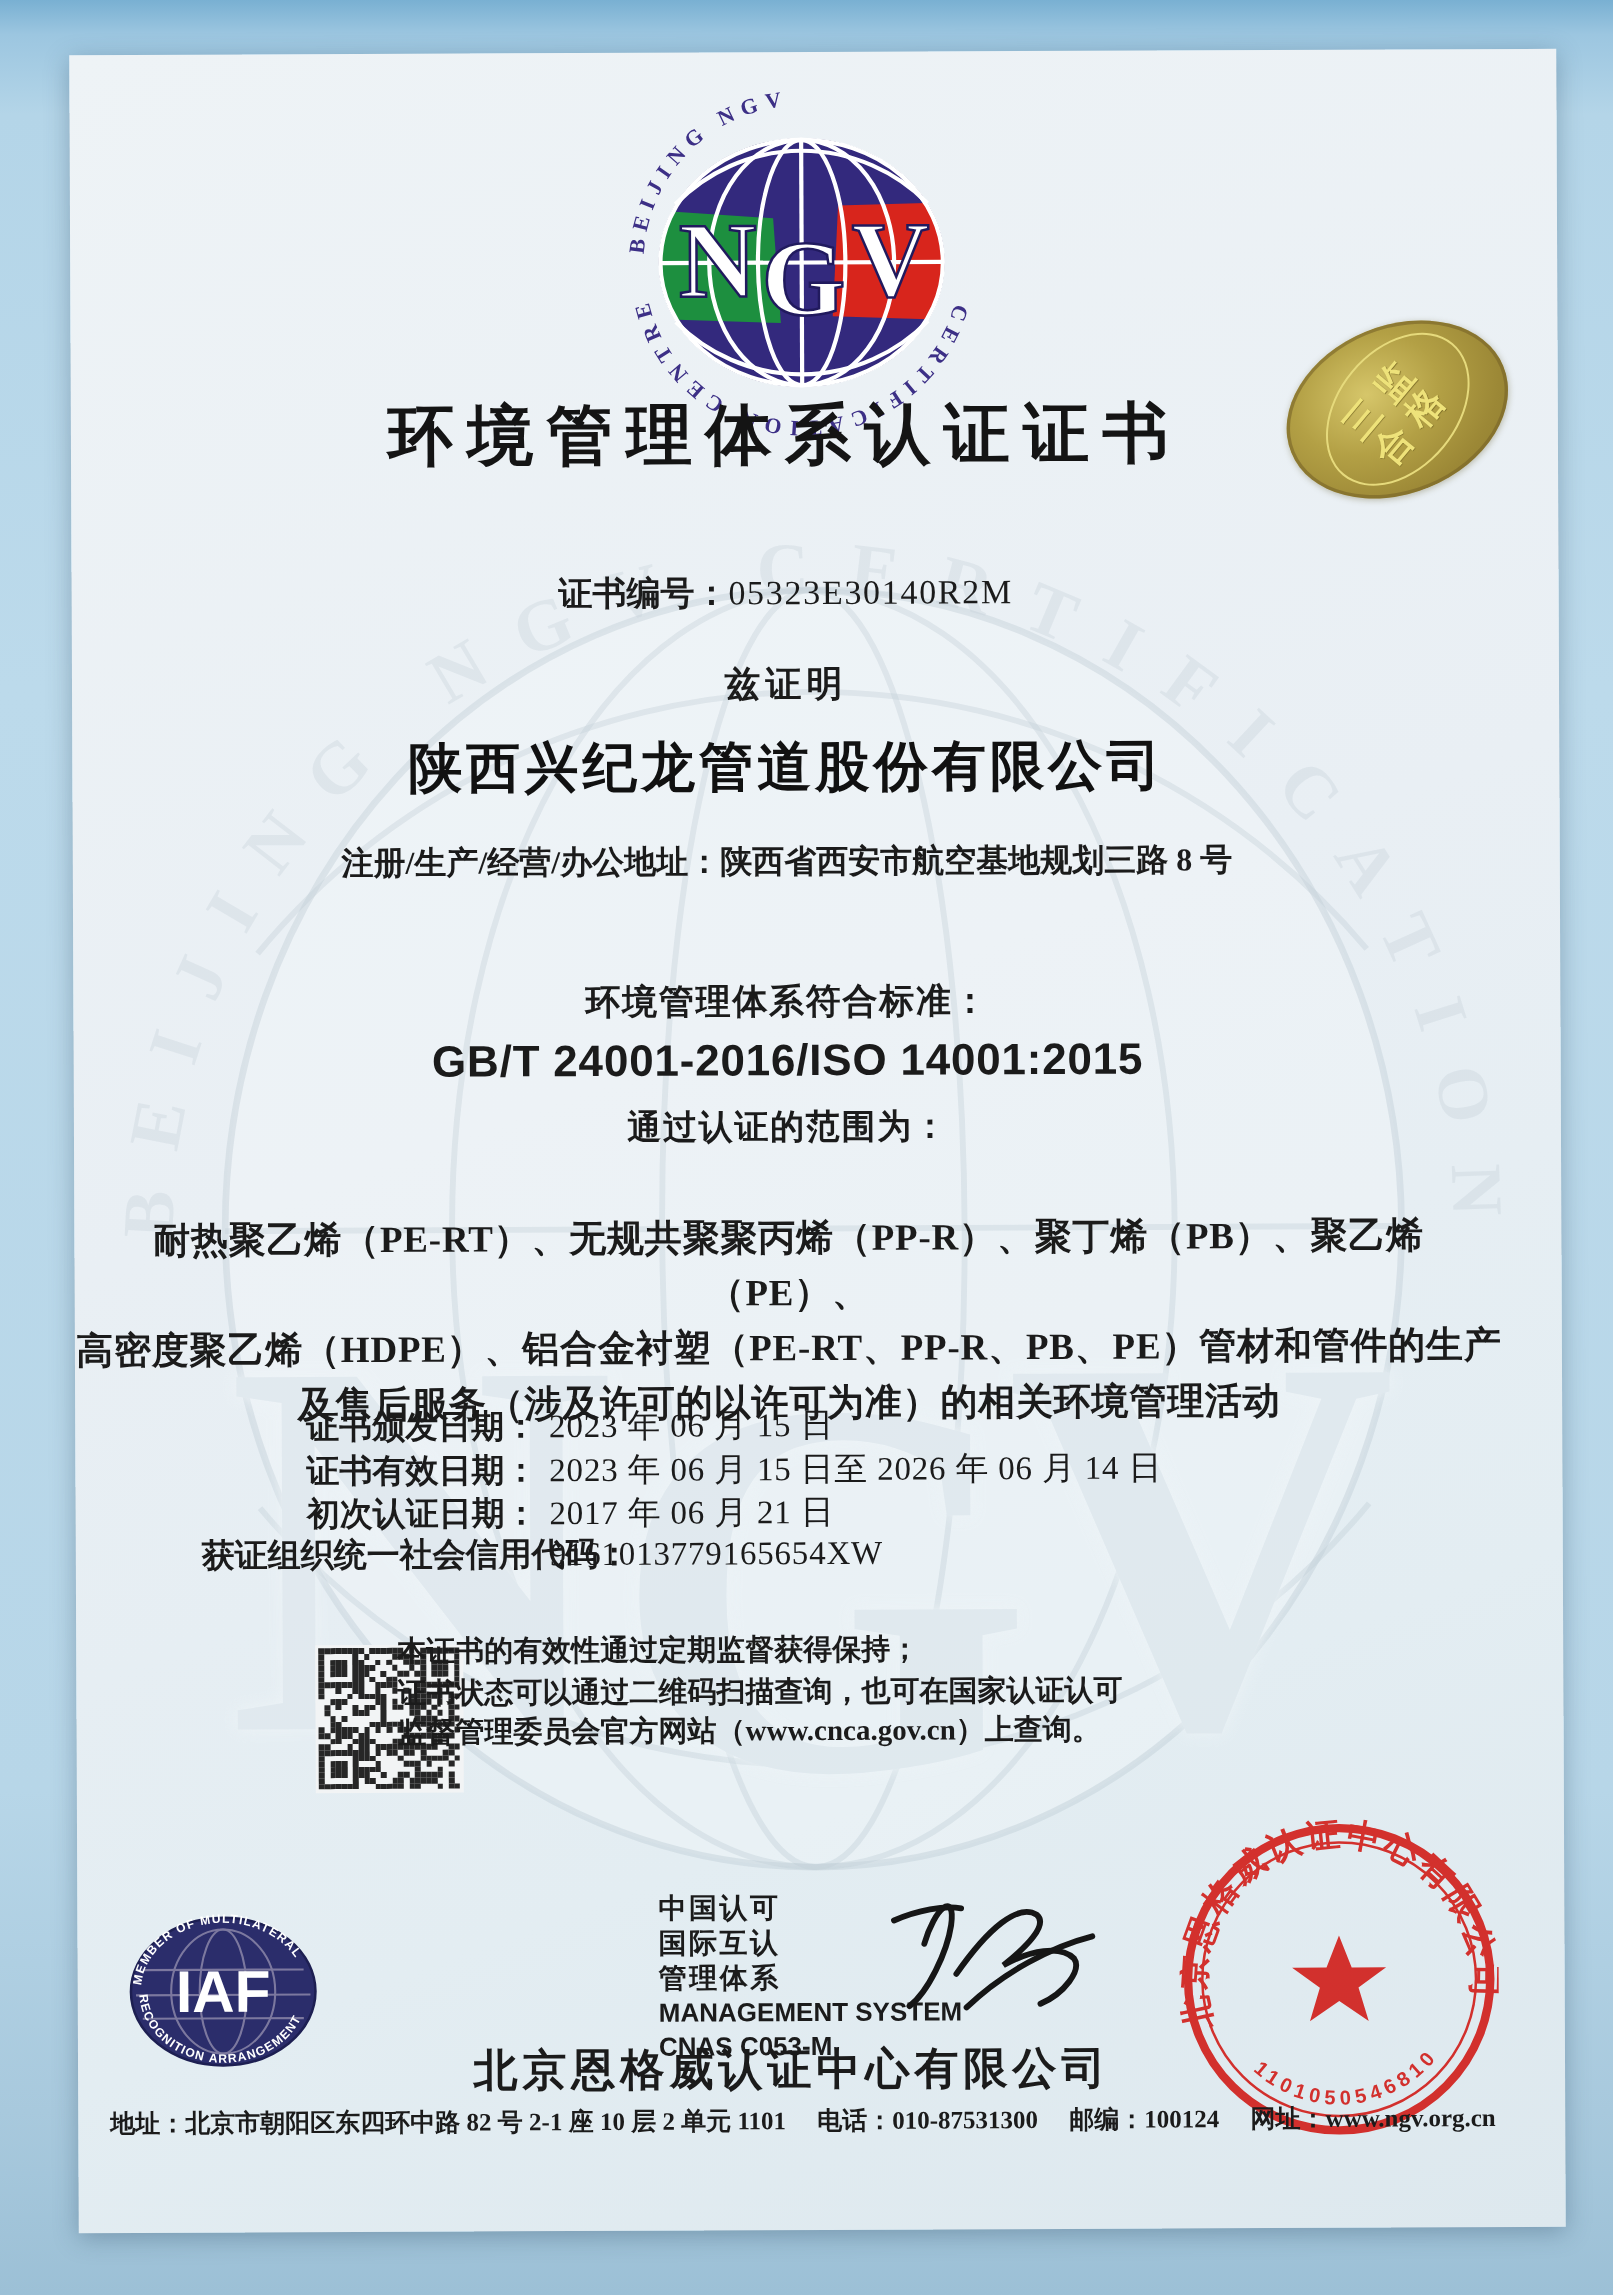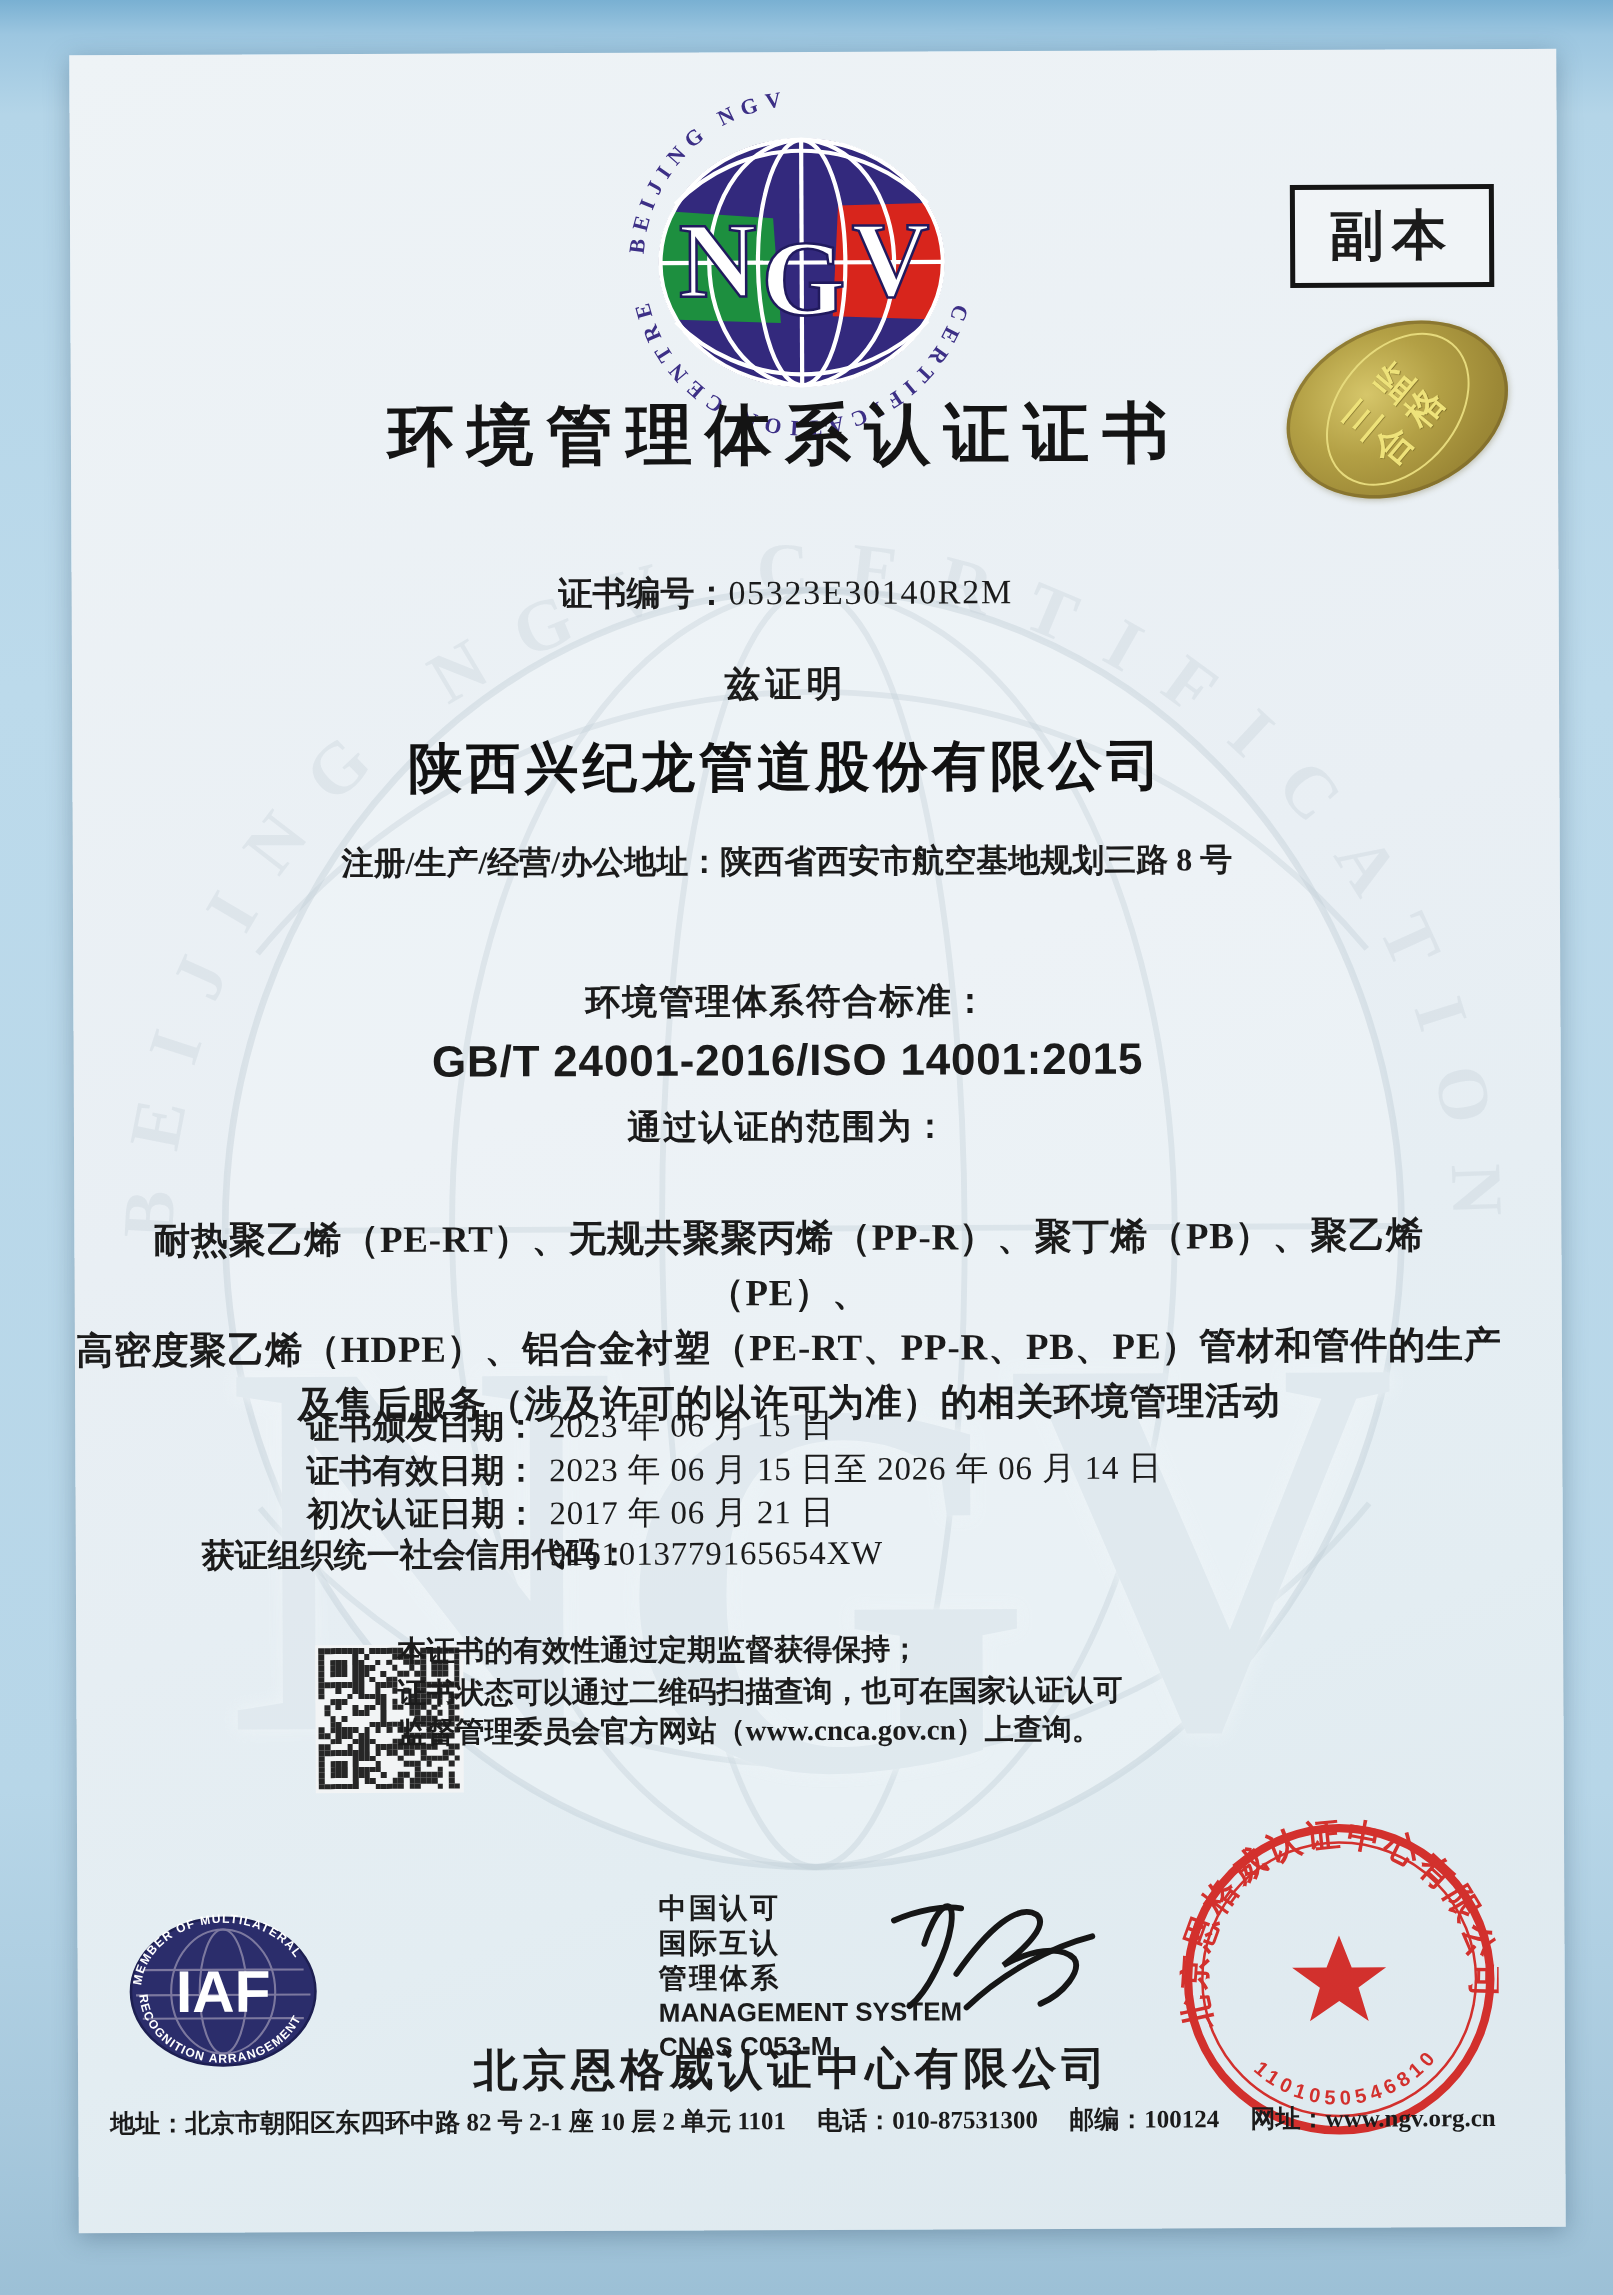--- a/index.html
+++ b/index.html
@@ -115,23 +115,20 @@
         <path d="M -150 70 A 210 210 0 0 0 150 70"></path>
       </g>
       <g font-family="Liberation Serif,serif" font-weight="700" fill="#ffffff" font-size="128" text-anchor="middle">
         <text x="-100" y="40" stroke="#211a5e" stroke-width="3" data-name="logo-letter-n">N</text>
         <text x="2" y="62" stroke="#211a5e" stroke-width="3" data-name="logo-letter-g">G</text>
         <text x="106" y="40" stroke="#211a5e" stroke-width="3" data-name="logo-letter-v">V</text>
       </g>
     </svg>
   </div>
 
-  <div class="abs copy-box" data-name="copy-stamp">
-    <span data-name="copy-stamp-label">副本</span>
-  </div>
 
   <div class="abs gold-seal" data-name="gold-seal">
     <div class="gold-inner" data-name="gold-seal-inner">
       <div data-name="gold-seal-line1">三监</div>
       <div data-name="gold-seal-line2">合格</div>
     </div>
   </div>
 
   <div class="abs cx title" data-name="page-title">环境管理体系认证证书</div>
 

